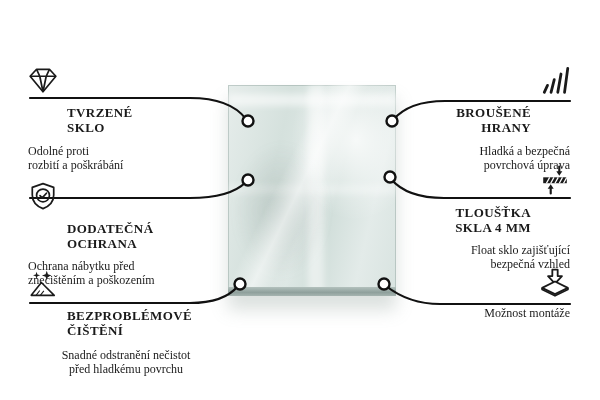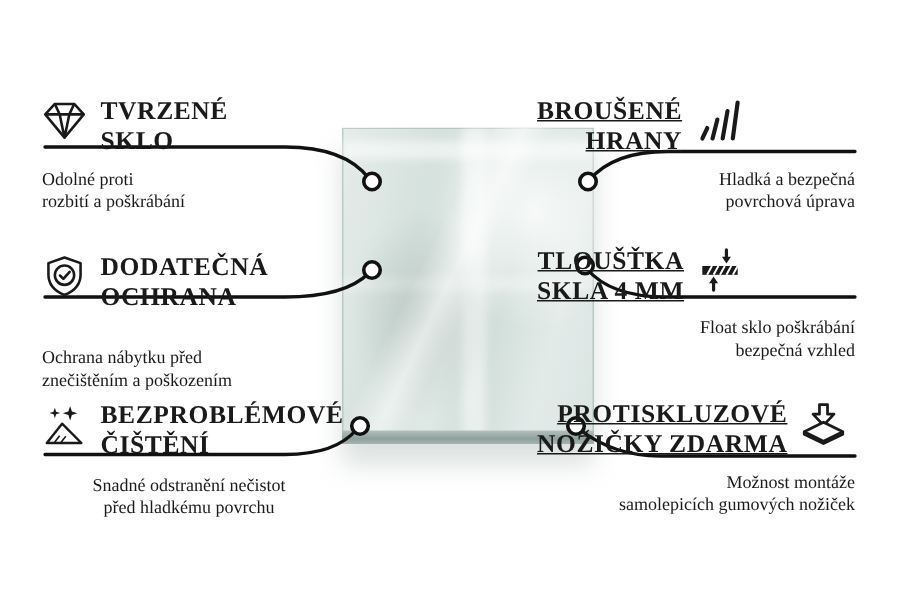--- a/index.html
+++ b/index.html
@@ -20,33 +20,33 @@
   .gl-hbar2{top:100px;height:9px;left:0;right:0;background:rgba(255,255,255,.32);filter:blur(3px);}
   .gl-sheen{inset:0;background:linear-gradient(116deg,rgba(255,255,255,0) 36%,rgba(255,255,255,.55) 45%,rgba(255,255,255,.10) 52%,rgba(255,255,255,0) 60%);}
   .gl-haze{right:-25px;top:-25px;width:130px;height:160px;background:radial-gradient(closest-side,rgba(255,255,255,.8),rgba(255,255,255,0));}
   .gl-blob{left:6px;top:58px;width:95px;height:135px;background:radial-gradient(closest-side,rgba(95,115,110,.22),rgba(95,115,110,0));filter:blur(4px);}
   .gl-edge{left:0;right:0;bottom:0;height:9px;background:linear-gradient(180deg,#b3c1bd,#8fa09c 60%,#a5b4b0);}
   
   .connectors{position:absolute;inset:0;z-index:2;pointer-events:none;}
   
   .feature{position:absolute;z-index:3;width:196px;}
   .feature .head{display:flex;gap:9px;align-items:flex-start;}
-  .feature.rt .head{text-decoration:underline;}
+  .feature.rt .head{justify-content:flex-end;}
   .feature .icon{flex:0 0 auto;width:30px;height:30px;margin-top:1px;}
-  .title{font-weight:700;font-size:17px;line-height:1.16;letter-spacing:.4px;}
+  .title{font-weight:700;font-size:13px;line-height:1.16;letter-spacing:.4px;margin-top:41px;}
   .desc{margin-top:9px;font-size:12px;line-height:1.18;}
   .feature.lt{text-align:left;}
   .feature.rt{text-align:right;width:212px;}
   .f1{left:28px;top:64px;}
-  .f2{left:28px;top:168px;}
+  .f2{left:28px;top:180px;}
   .f3{left:28px;top:267px;}
   .f4{right:30px;top:64px;}
   .f5{right:30px;top:164px;}
   .f6{right:30px;top:266px;}
-  .f2 .desc{margin-top:24px;}
+  .f2 .desc{margin-top:8px;}
   .f3 .desc{margin-top:10px;text-align:center;}
   .f4 .desc{margin-top:9px;text-align:right;}
   .f5 .desc{margin-top:8px;}
   .f6 .desc{}
   .icon svg{display:block;width:100%;height:100%;}
 </style>
 </head>
 <body>
 
 <div class="canvas">
@@ -176,38 +176,33 @@
           <g fill="#1a1a1a" stroke="#1a1a1a" stroke-width="2" stroke-linecap="round">
             <path d="M18 1.5 V6"></path>
             <path d="M10 26.5 V22"></path>
           </g>
           <path d="M15.2 5.8 H20.8 L18 10 Z" fill="#1a1a1a"></path>
           <path d="M7.2 22.2 H12.8 L10 18 Z" fill="#1a1a1a"></path>
         </svg>
       </span>
     </div>
     <div class="desc">
-      <span>Float sklo poškrábání</span><br>
+      <span>Float sklo zajišťující</span><br>
       <span>bezpečná vzhled</span>
     </div>
   </div>
 
   <div class="feature rt f6">
     <div class="head">
-      <div class="title">
-        <span>PROTISKLUZOVÉ</span><br>
-        <span>NOŽIČKY ZDARMA</span>
-      </div>
       <span class="icon">
         <svg viewBox="0 0 28 28" fill="none" stroke="#1a1a1a" stroke-width="1.7" stroke-linejoin="round">
           <path d="M11.5 2.5 H16.5 V8.5 H20.5 L14 15.5 L7.5 8.5 H11.5 Z" fill="#ffffff"></path>
           <path d="M14 13.5 L26 19.5 L14 25.3 L2 19.5 Z" fill="#ffffff"></path>
           <path d="M2 19.5 V21 L14 26.8 L26 21 V19.5"></path>
         </svg>
       </span>
     </div>
     <div class="desc">
       <span>Možnost montáže</span><br>
-      <span>samolepicích gumových nožiček</span>
     </div>
   </div>
 
 </div>
 
 </body></html>

